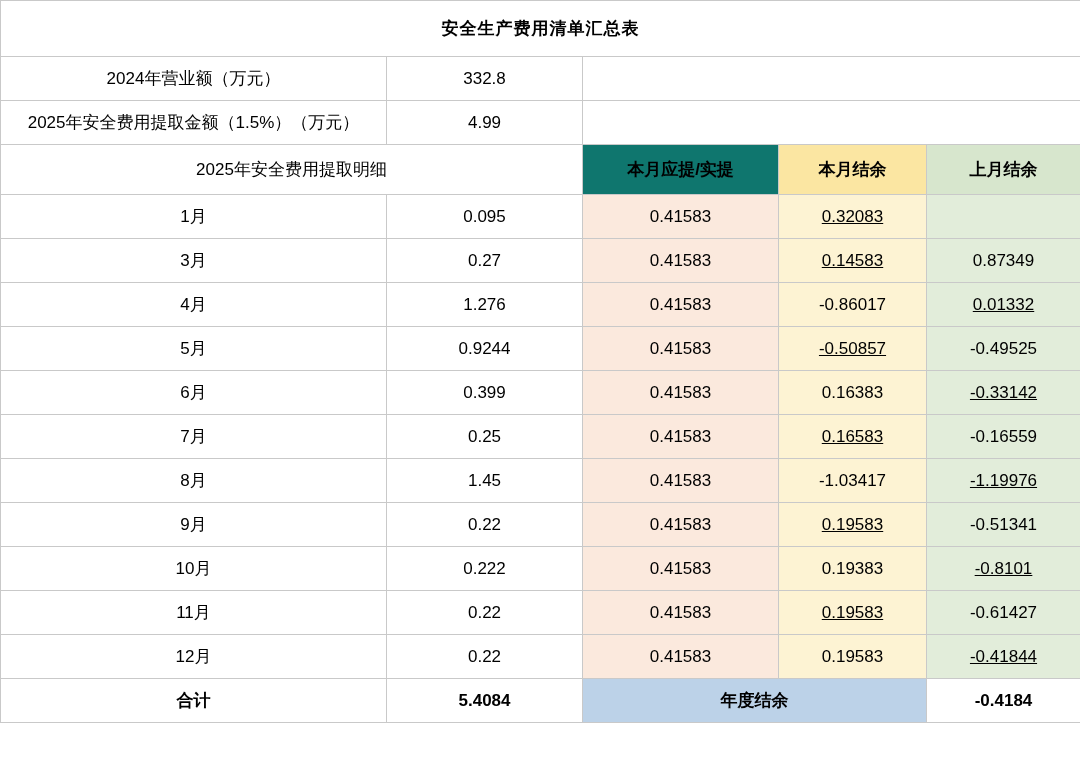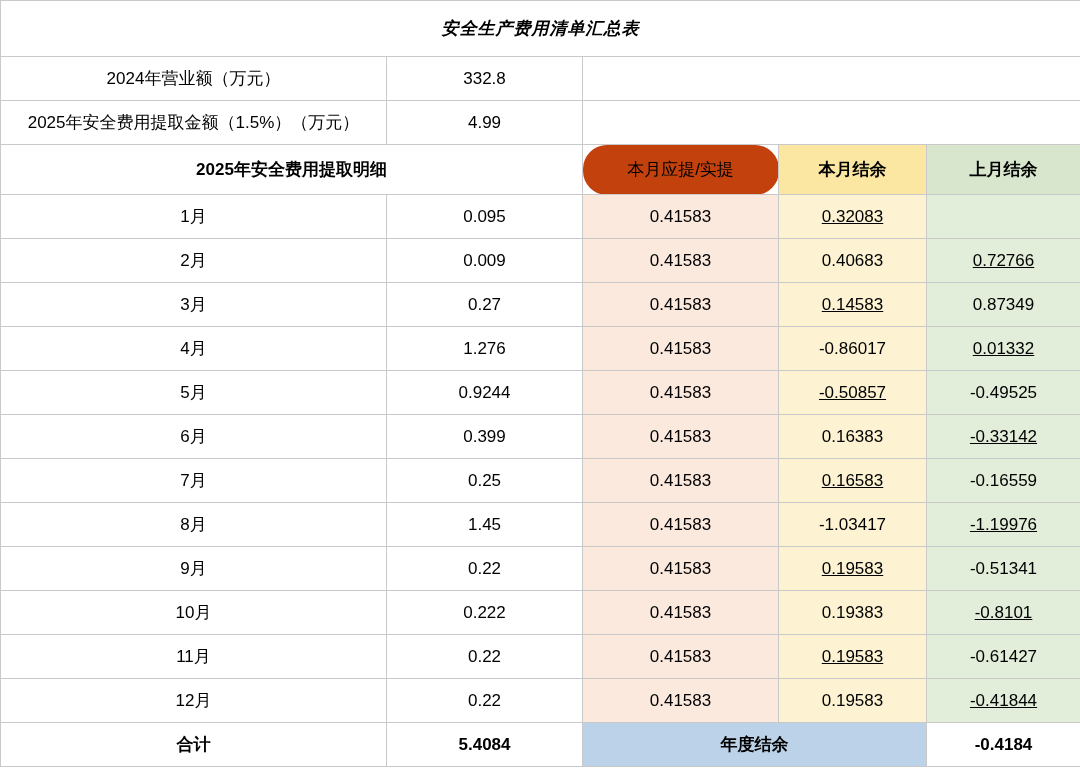--- a/index.html
+++ b/index.html
@@ -34,41 +34,39 @@
   col.c-due    { width: 196px; }
   col.c-bal    { width: 148px; }
   col.c-prev   { width: 154px; }
 
   .title-cell {
     font-size: 28px;
     font-weight: bold;
     letter-spacing: 1px;
     height: 56px !important;
     border: 1px solid #c9c9c9;
-    font-style: italic;
   }
   .blank-cell {
     border: 1px solid #c9c9c9;
     background: #ffffff;
   }
   .summary-label {
     font-size: 17px;
     margin-top: 15px;
   }
   .detail-header {
     font-size: 20px;
-    font-weight: bold;
+    font-weight: normal;
     height: 50px !important;
   }
   .hdr-due {
-    background: #c2410c;
-    font-weight: normal;
+    background: #0f766e;
+    font-weight: bold;
     font-size: 19px;
     height: 50px !important;
-    border-radius: 24px;
   }
   .hdr-bal {
     background: #fbe6a2;
     font-weight: bold;
     font-size: 19px;
     height: 50px !important;
   }
   .hdr-prev {
     background: #d7e6cd;
     font-weight: bold;
@@ -122,27 +120,20 @@
     </tr>
 
     <tr>
       <td>1月</td>
       <td>0.095</td>
       <td class="cell-due">0.41583</td>
       <td class="cell-bal u">0.32083</td>
       <td class="cell-prev"></td>
     </tr>
     <tr>
-      <td>2月</td>
-      <td>0.009</td>
-      <td class="cell-due">0.41583</td>
-      <td class="cell-bal">0.40683</td>
-      <td class="cell-prev u">0.72766</td>
-    </tr>
-    <tr>
       <td>3月</td>
       <td>0.27</td>
       <td class="cell-due">0.41583</td>
       <td class="cell-bal u">0.14583</td>
       <td class="cell-prev">0.87349</td>
     </tr>
     <tr>
       <td>4月</td>
       <td>1.276</td>
       <td class="cell-due">0.41583</td>

